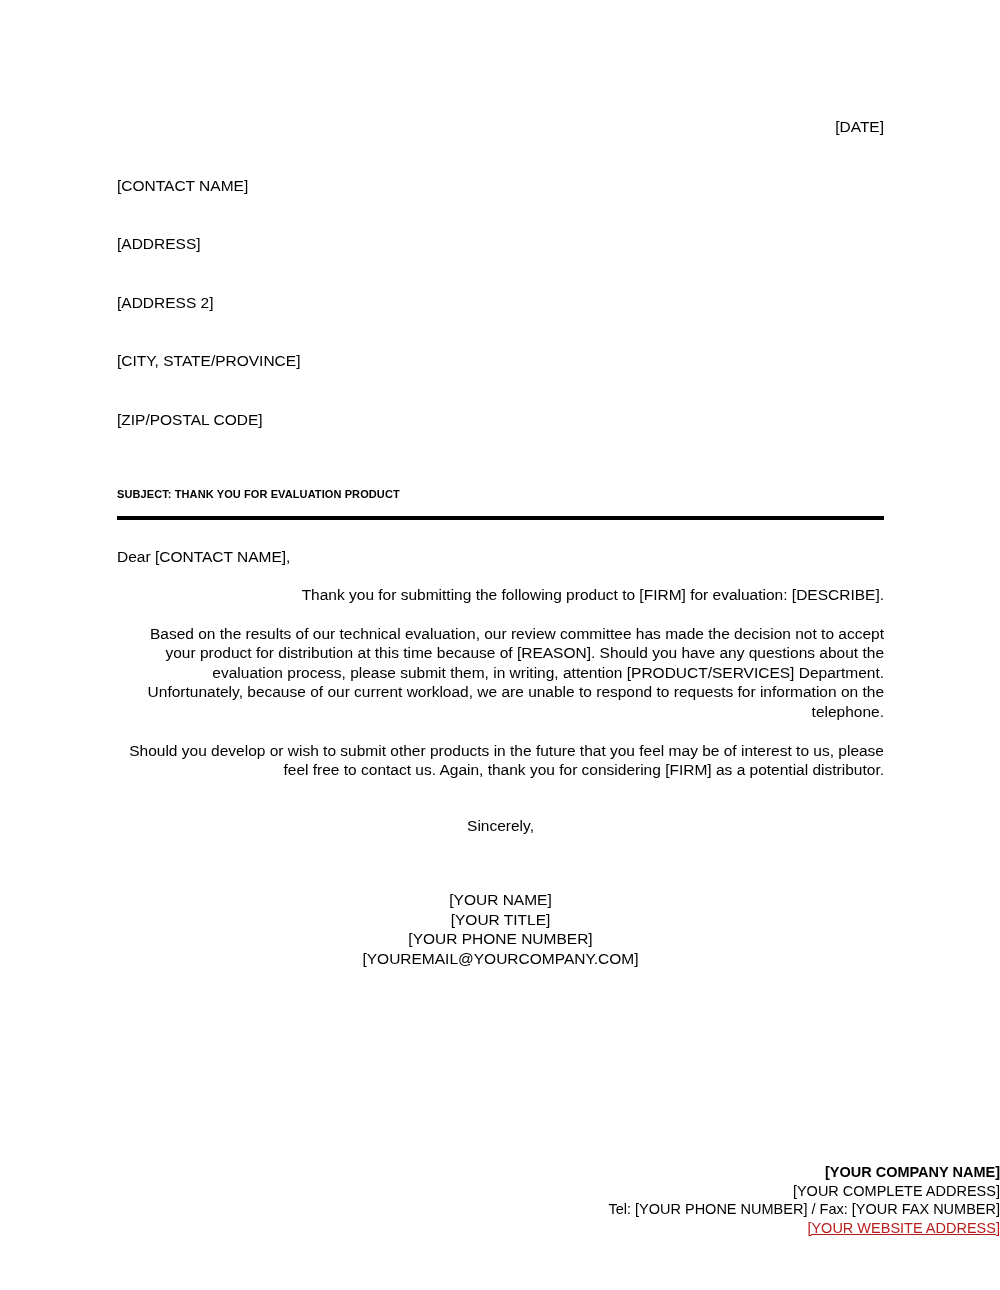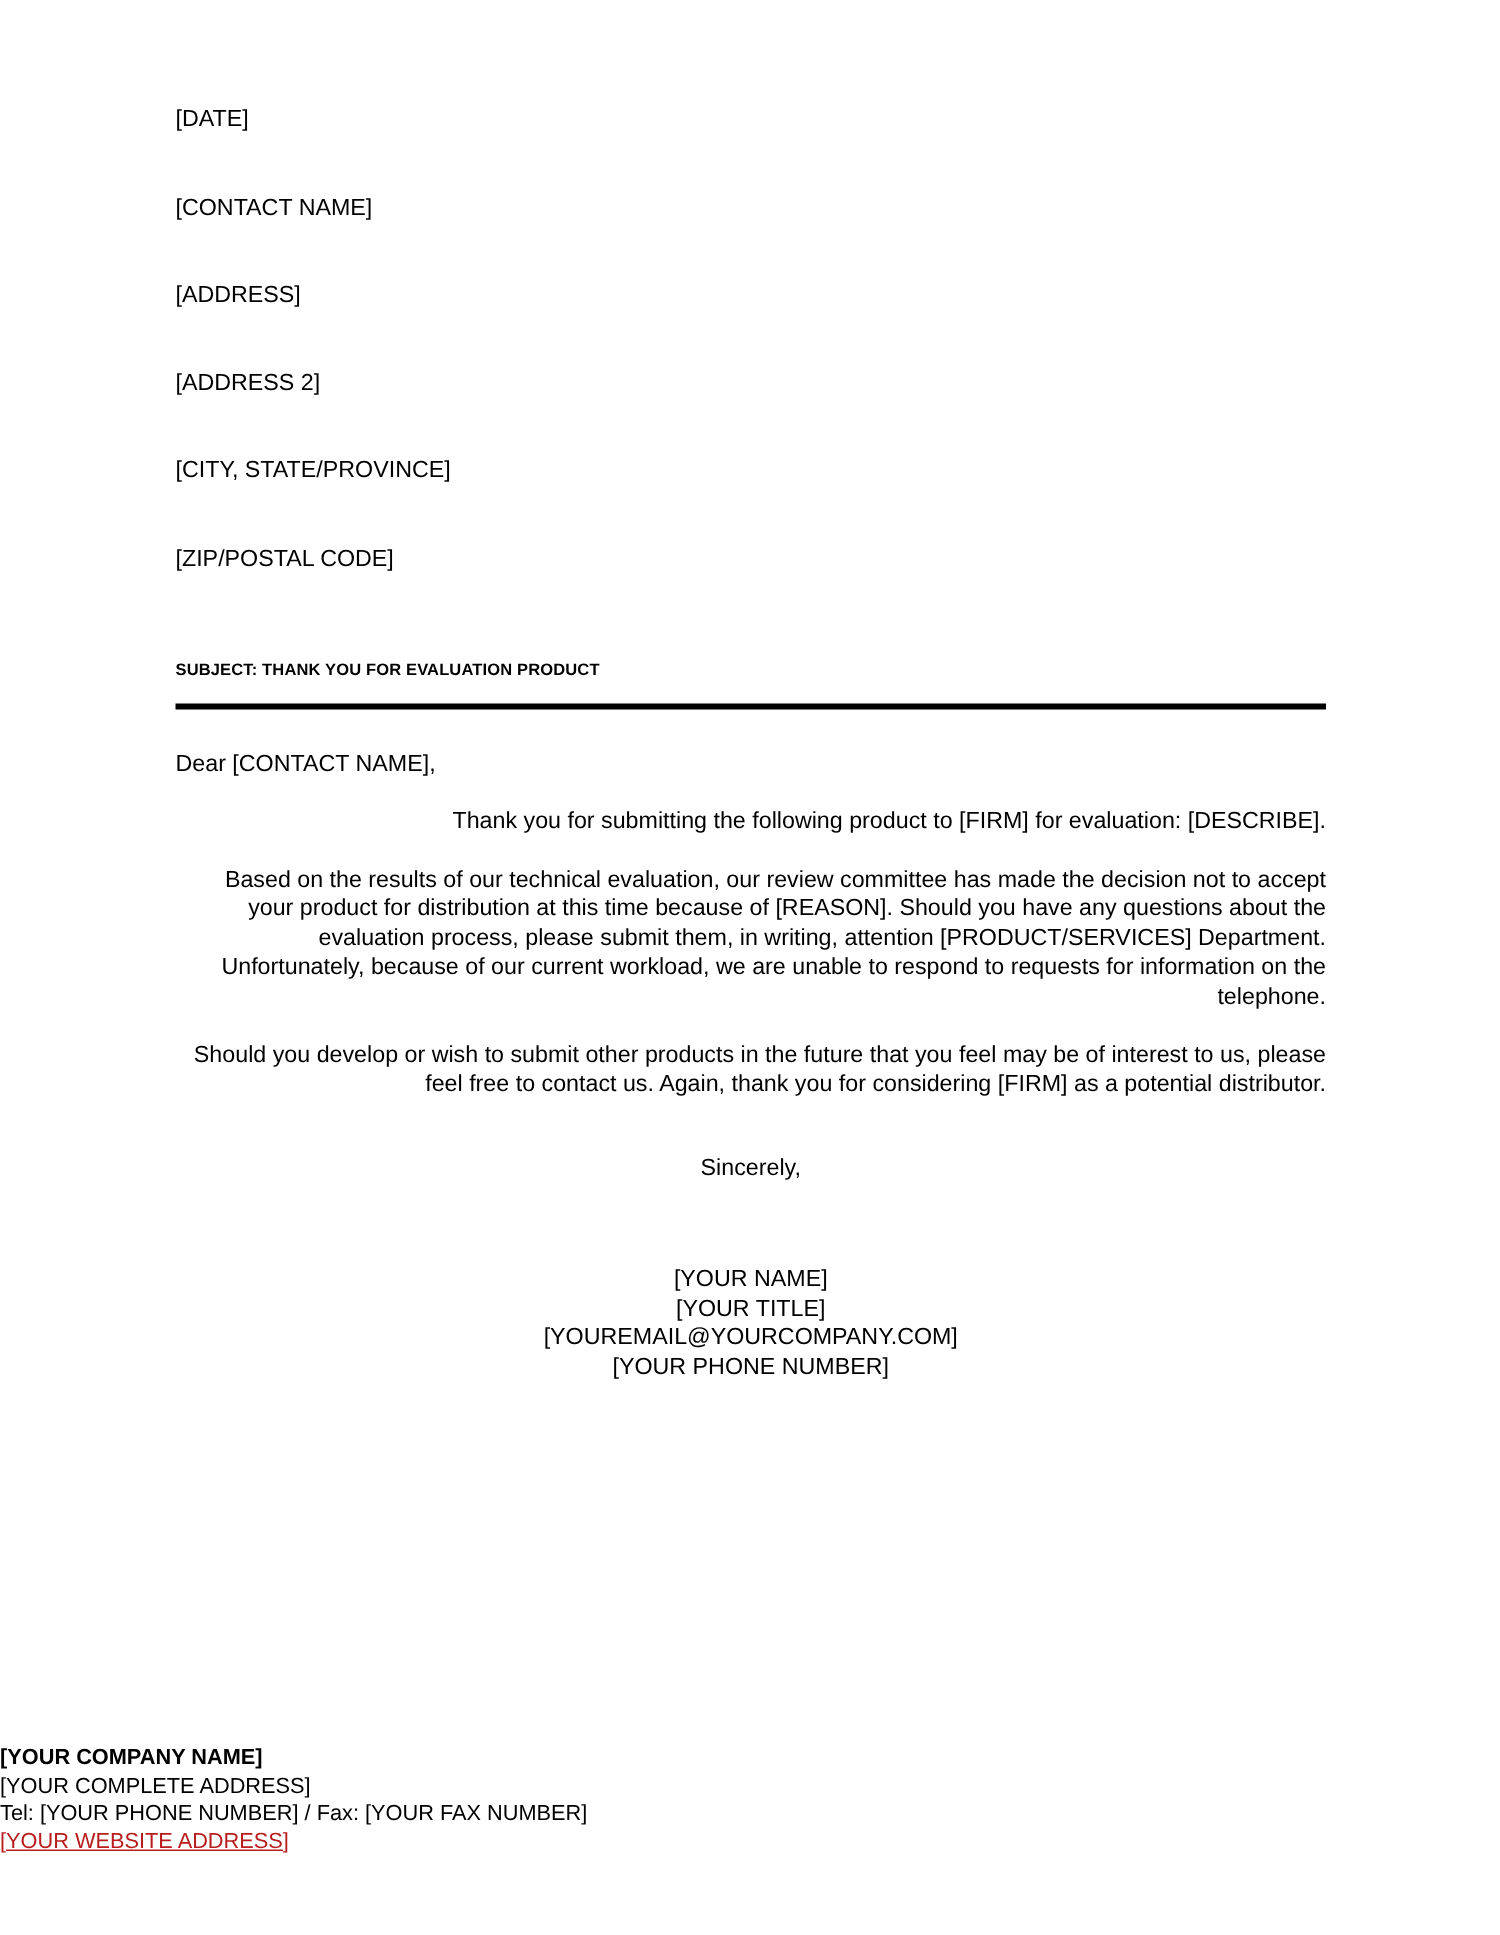--- a/index.html
+++ b/index.html
@@ -17,23 +17,24 @@
     color: #000000;
     overflow: hidden;
   }
   .content {
     position: absolute;
     left: 117px;
     top: 0;
     width: 767px;
   }
   .date-line {
-    margin-top: 70px;
+    margin-top: 117px;
     font-size: 15.5px;
     line-height: 19.5px;
+    text-align: right;
   }
   .recipient-block {
     margin-top: 37px;
     font-size: 15.5px;
     line-height: 19.5px;
   }
   .recipient-block div {
     white-space: pre;
     margin-top: 39px;
   }
@@ -74,21 +75,21 @@
     text-align: center;
   }
   .signature-block div {
     white-space: pre;
   }
   .footer {
     position: absolute;
     left: 0;
     top: 1163px;
     width: 1000px;
-    text-align: left;
+    text-align: right;
     font-size: 14.5px;
     line-height: 18.5px;
   }
   .footer-company {
     font-weight: bold;
   }
   .footer-link {
     color: #b91c1c;
     text-decoration: underline;
     cursor: pointer;
@@ -119,22 +120,22 @@
 
     <div class="body-para">Thank you for submitting the following product to [FIRM] for evaluation: [DESCRIBE].</div>
     <div class="body-para">Based on the results of our technical evaluation, our review committee has made the decision not to accept your product for distribution at this time because of [REASON]. Should you have any questions about the evaluation process, please submit them, in writing, attention [PRODUCT/SERVICES] Department. Unfortunately, because of our current workload, we are unable to respond to requests for information on the telephone.</div>
     <div class="body-para">Should you develop or wish to submit other products in the future that you feel may be of interest to us, please feel free to contact us. Again, thank you for considering [FIRM] as a potential distributor.</div>
 
     <div class="closing">Sincerely,</div>
 
     <div class="signature-block">
       <div>[YOUR NAME]</div>
       <div>[YOUR TITLE]</div>
+      <div>[YOUR PHONE NUMBER]</div>
       <div>[YOUREMAIL@YOURCOMPANY.COM]</div>
-      <div>[YOUR PHONE NUMBER]</div>
     </div>
 
   </div>
 
   <div class="footer">
     <div class="footer-company">[YOUR COMPANY NAME]</div>
     <div>[YOUR COMPLETE ADDRESS]</div>
     <div>Tel: [YOUR PHONE NUMBER] / Fax: [YOUR FAX NUMBER]</div>
     <div><span class="footer-link">[YOUR WEBSITE ADDRESS]</span></div>
   </div>

